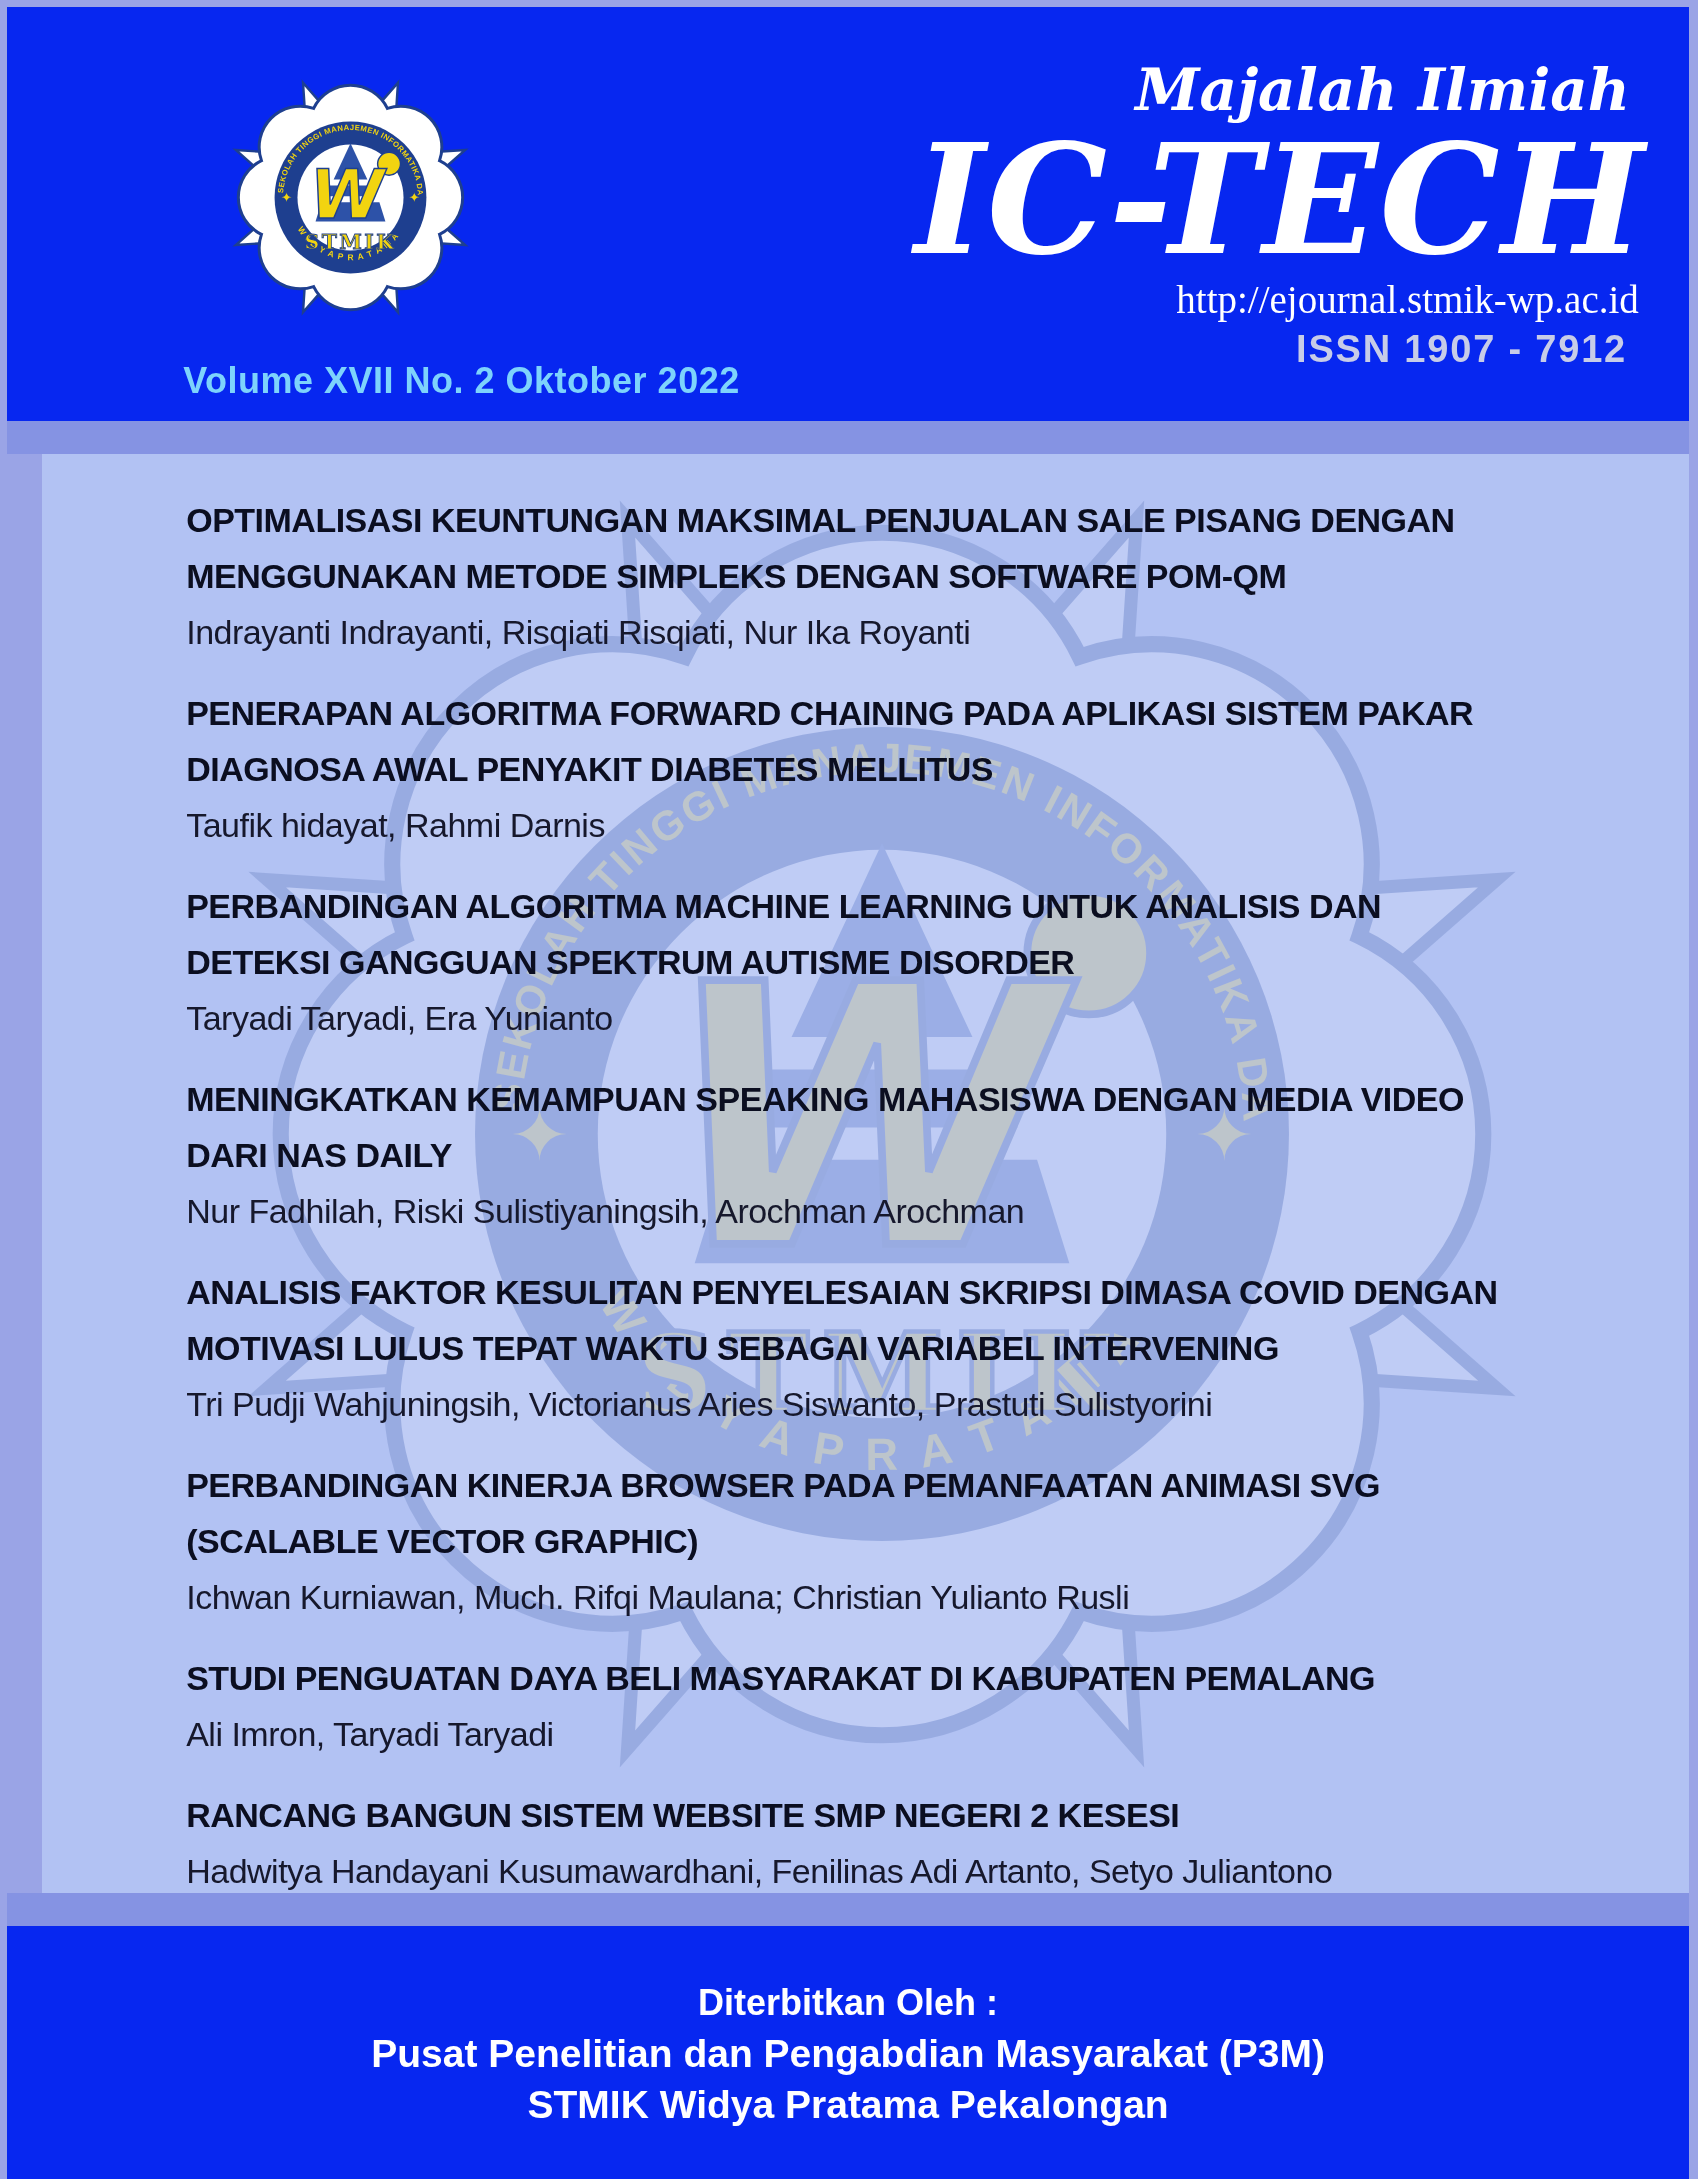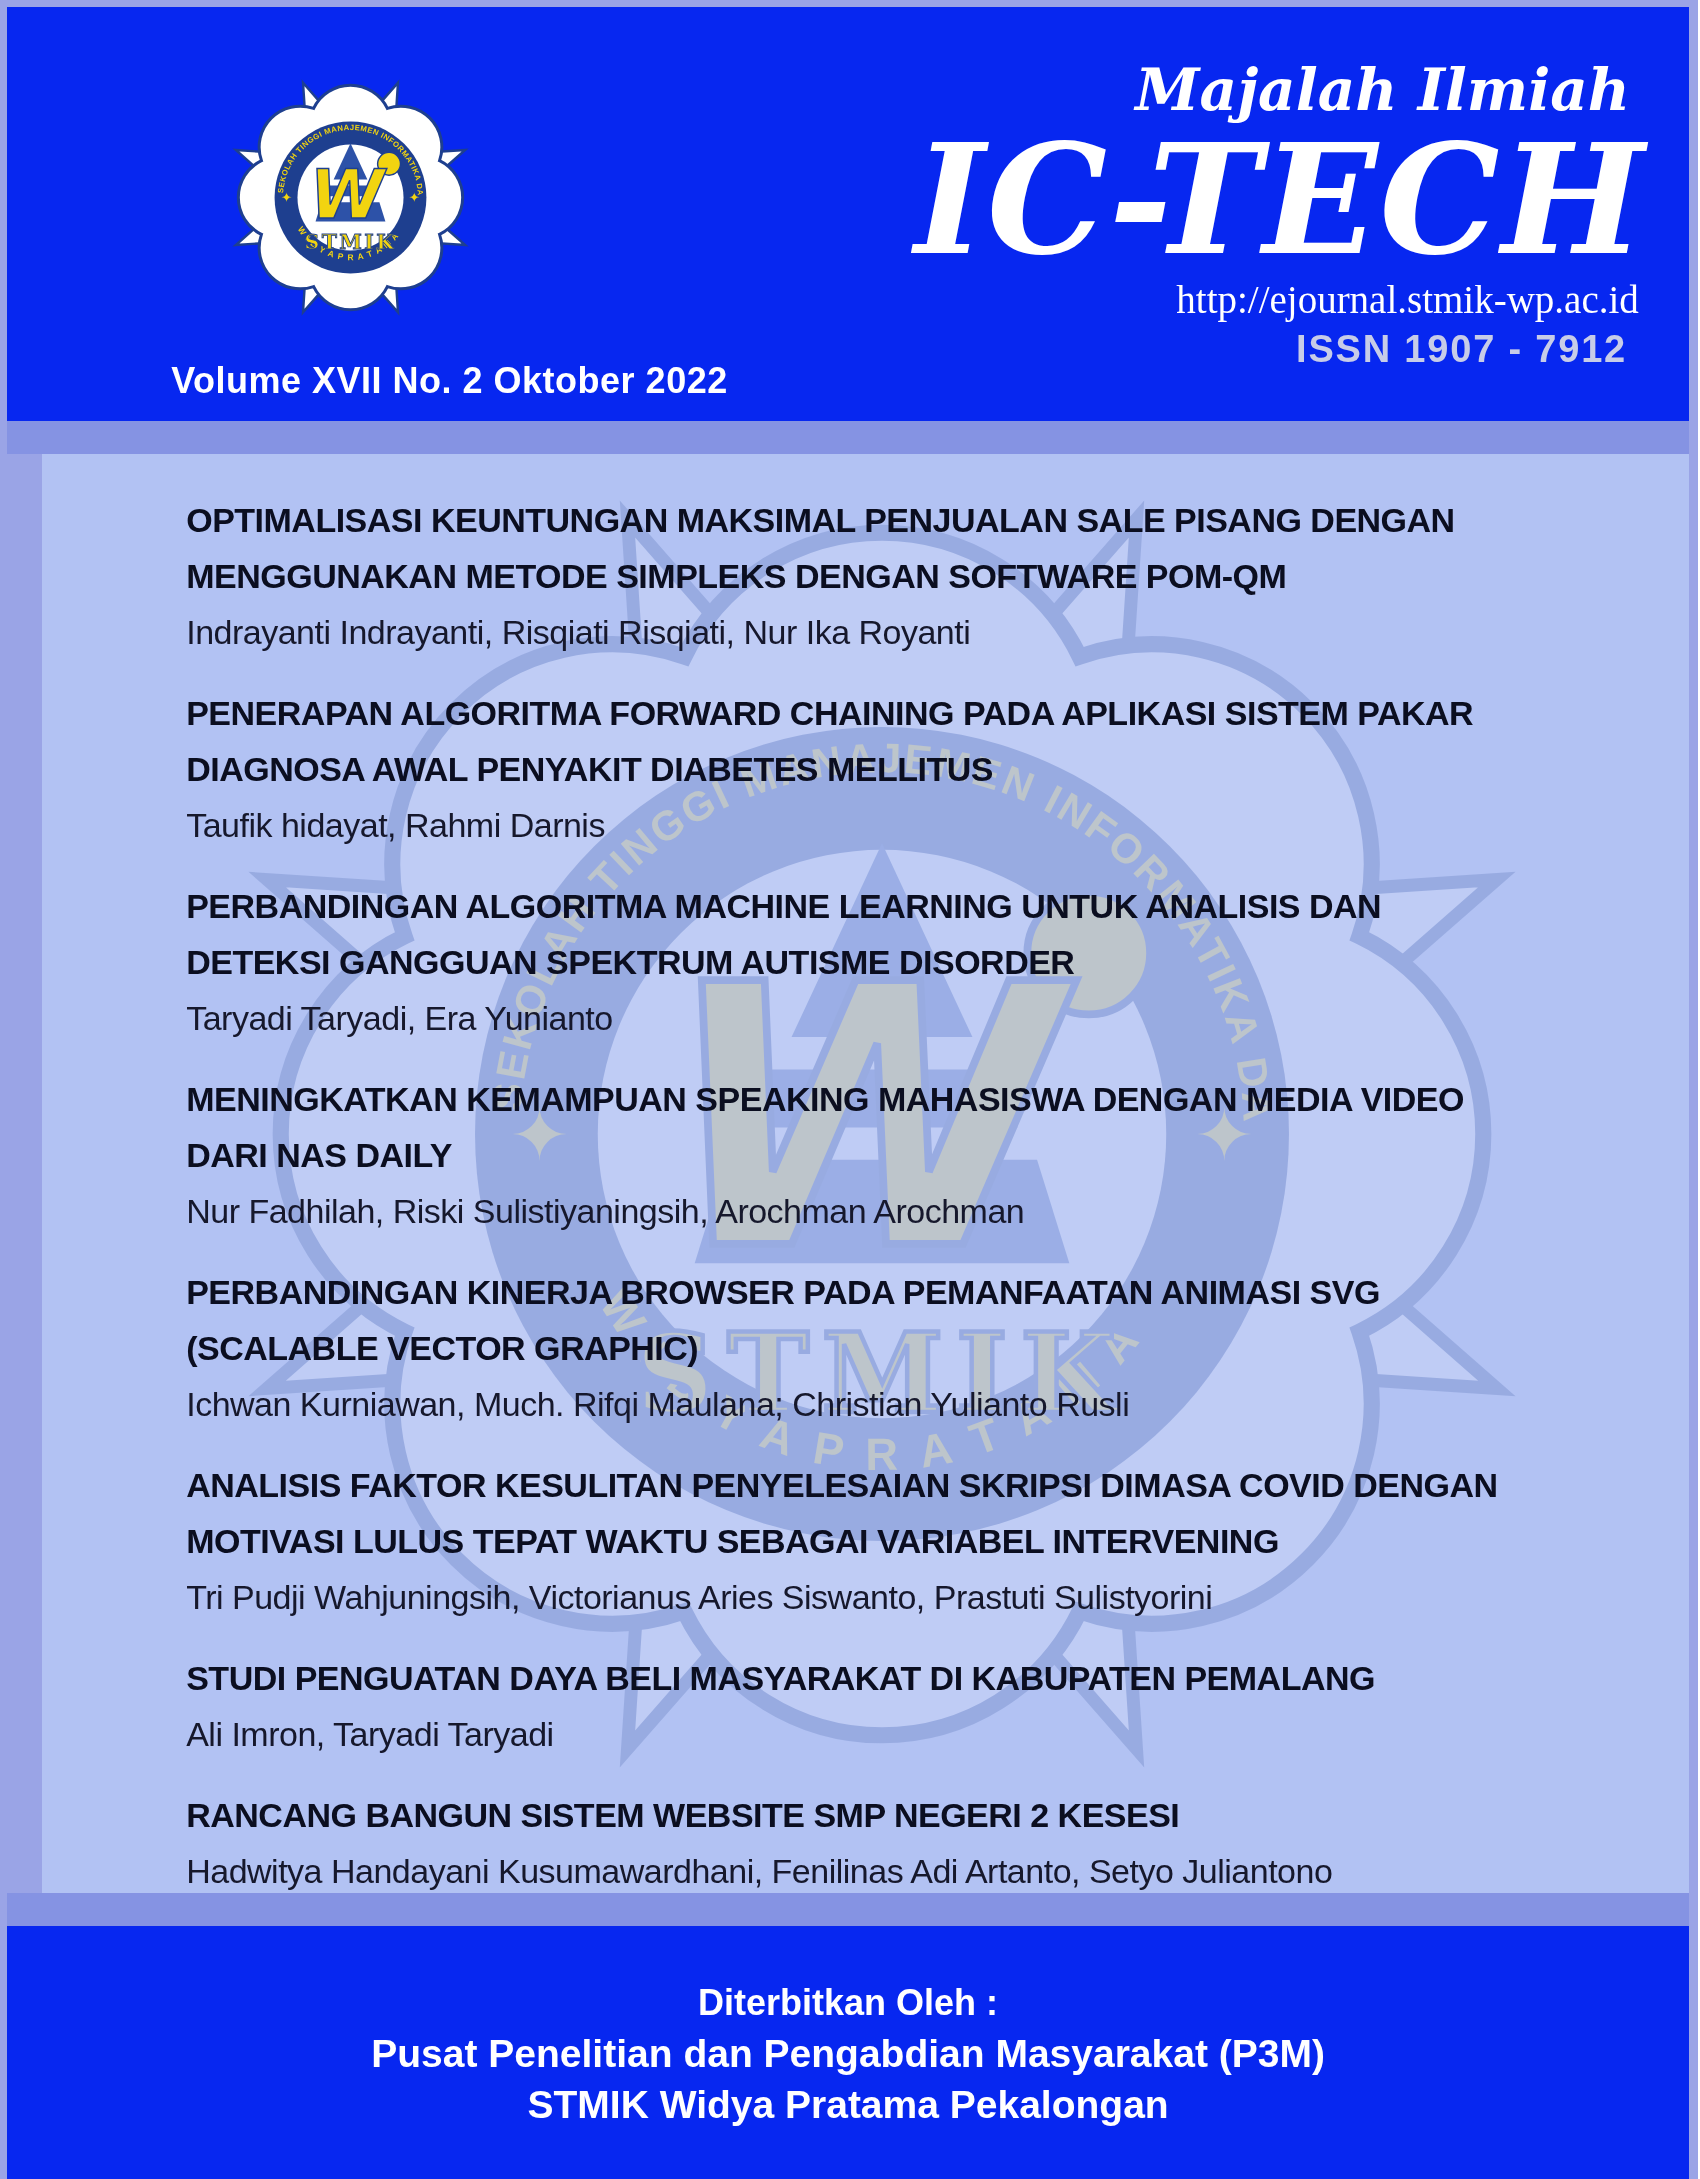--- a/index.html
+++ b/index.html
@@ -13,22 +13,22 @@
     font-family:"Liberation Sans", sans-serif;
     overflow:hidden;
   }
   .inner{position:relative;width:100%;height:100%;display:flex;flex-direction:column;}
   
   .header{
     position:relative;flex:0 0 414px;background:#0727f0;color:#fff;
   }
   .logo-box{position:absolute;left:223px;top:70px;width:241px;height:241px;}
   .volume{
-    position:absolute;left:164px;top:353px;
-    font-size:36px;font-weight:bold;letter-spacing:0.5px;color:#ffffff;
+    position:absolute;left:176px;top:353px;
+    font-size:36px;font-weight:bold;letter-spacing:0.5px;color:#7dd3fc;
   }
   .masthead{
     position:absolute;top:52px;right:43px;text-align:right;color:#fff;
   }
   .journal-type{
     font-family:"DejaVu Serif", serif;font-style:italic;font-weight:bold;
     font-size:58px;line-height:63px;margin-right:16px;
   }
   .journal-title{
     font-family:"DejaVu Serif", serif;font-style:italic;font-weight:bold;
@@ -164,27 +164,27 @@
     <div class="title">PERBANDINGAN ALGORITMA MACHINE LEARNING UNTUK ANALISIS DAN DETEKSI GANGGUAN SPEKTRUM AUTISME DISORDER</div>
     <div class="authors">Taryadi Taryadi, Era Yunianto</div>
   </div>
 
   <div class="article">
     <div class="title">MENINGKATKAN KEMAMPUAN SPEAKING MAHASISWA DENGAN MEDIA VIDEO DARI NAS DAILY</div>
     <div class="authors">Nur Fadhilah, Riski Sulistiyaningsih, Arochman Arochman</div>
   </div>
 
   <div class="article">
+    <div class="title">ANALISIS FAKTOR KESULITAN PENYELESAIAN SKRIPSI DIMASA COVID DENGAN MOTIVASI LULUS TEPAT WAKTU SEBAGAI VARIABEL INTERVENING</div>
+    <div class="authors">Tri Pudji Wahjuningsih, Victorianus Aries Siswanto, Prastuti Sulistyorini</div>
+  </div>
+
+  <div class="article">
     <div class="title">PERBANDINGAN KINERJA BROWSER PADA PEMANFAATAN ANIMASI SVG (SCALABLE VECTOR GRAPHIC)</div>
     <div class="authors">Ichwan Kurniawan, Much. Rifqi Maulana; Christian Yulianto Rusli</div>
-  </div>
-
-  <div class="article">
-    <div class="title">ANALISIS FAKTOR KESULITAN PENYELESAIAN SKRIPSI DIMASA COVID DENGAN MOTIVASI LULUS TEPAT WAKTU SEBAGAI VARIABEL INTERVENING</div>
-    <div class="authors">Tri Pudji Wahjuningsih, Victorianus Aries Siswanto, Prastuti Sulistyorini</div>
   </div>
 
   <div class="article">
     <div class="title">STUDI PENGUATAN DAYA BELI MASYARAKAT DI KABUPATEN PEMALANG</div>
     <div class="authors">Ali Imron, Taryadi Taryadi</div>
   </div>
 
   <div class="article">
     <div class="title">RANCANG BANGUN SISTEM WEBSITE SMP NEGERI 2 KESESI</div>
     <div class="authors">Hadwitya Handayani Kusumawardhani, Fenilinas Adi Artanto, Setyo Juliantono</div>

